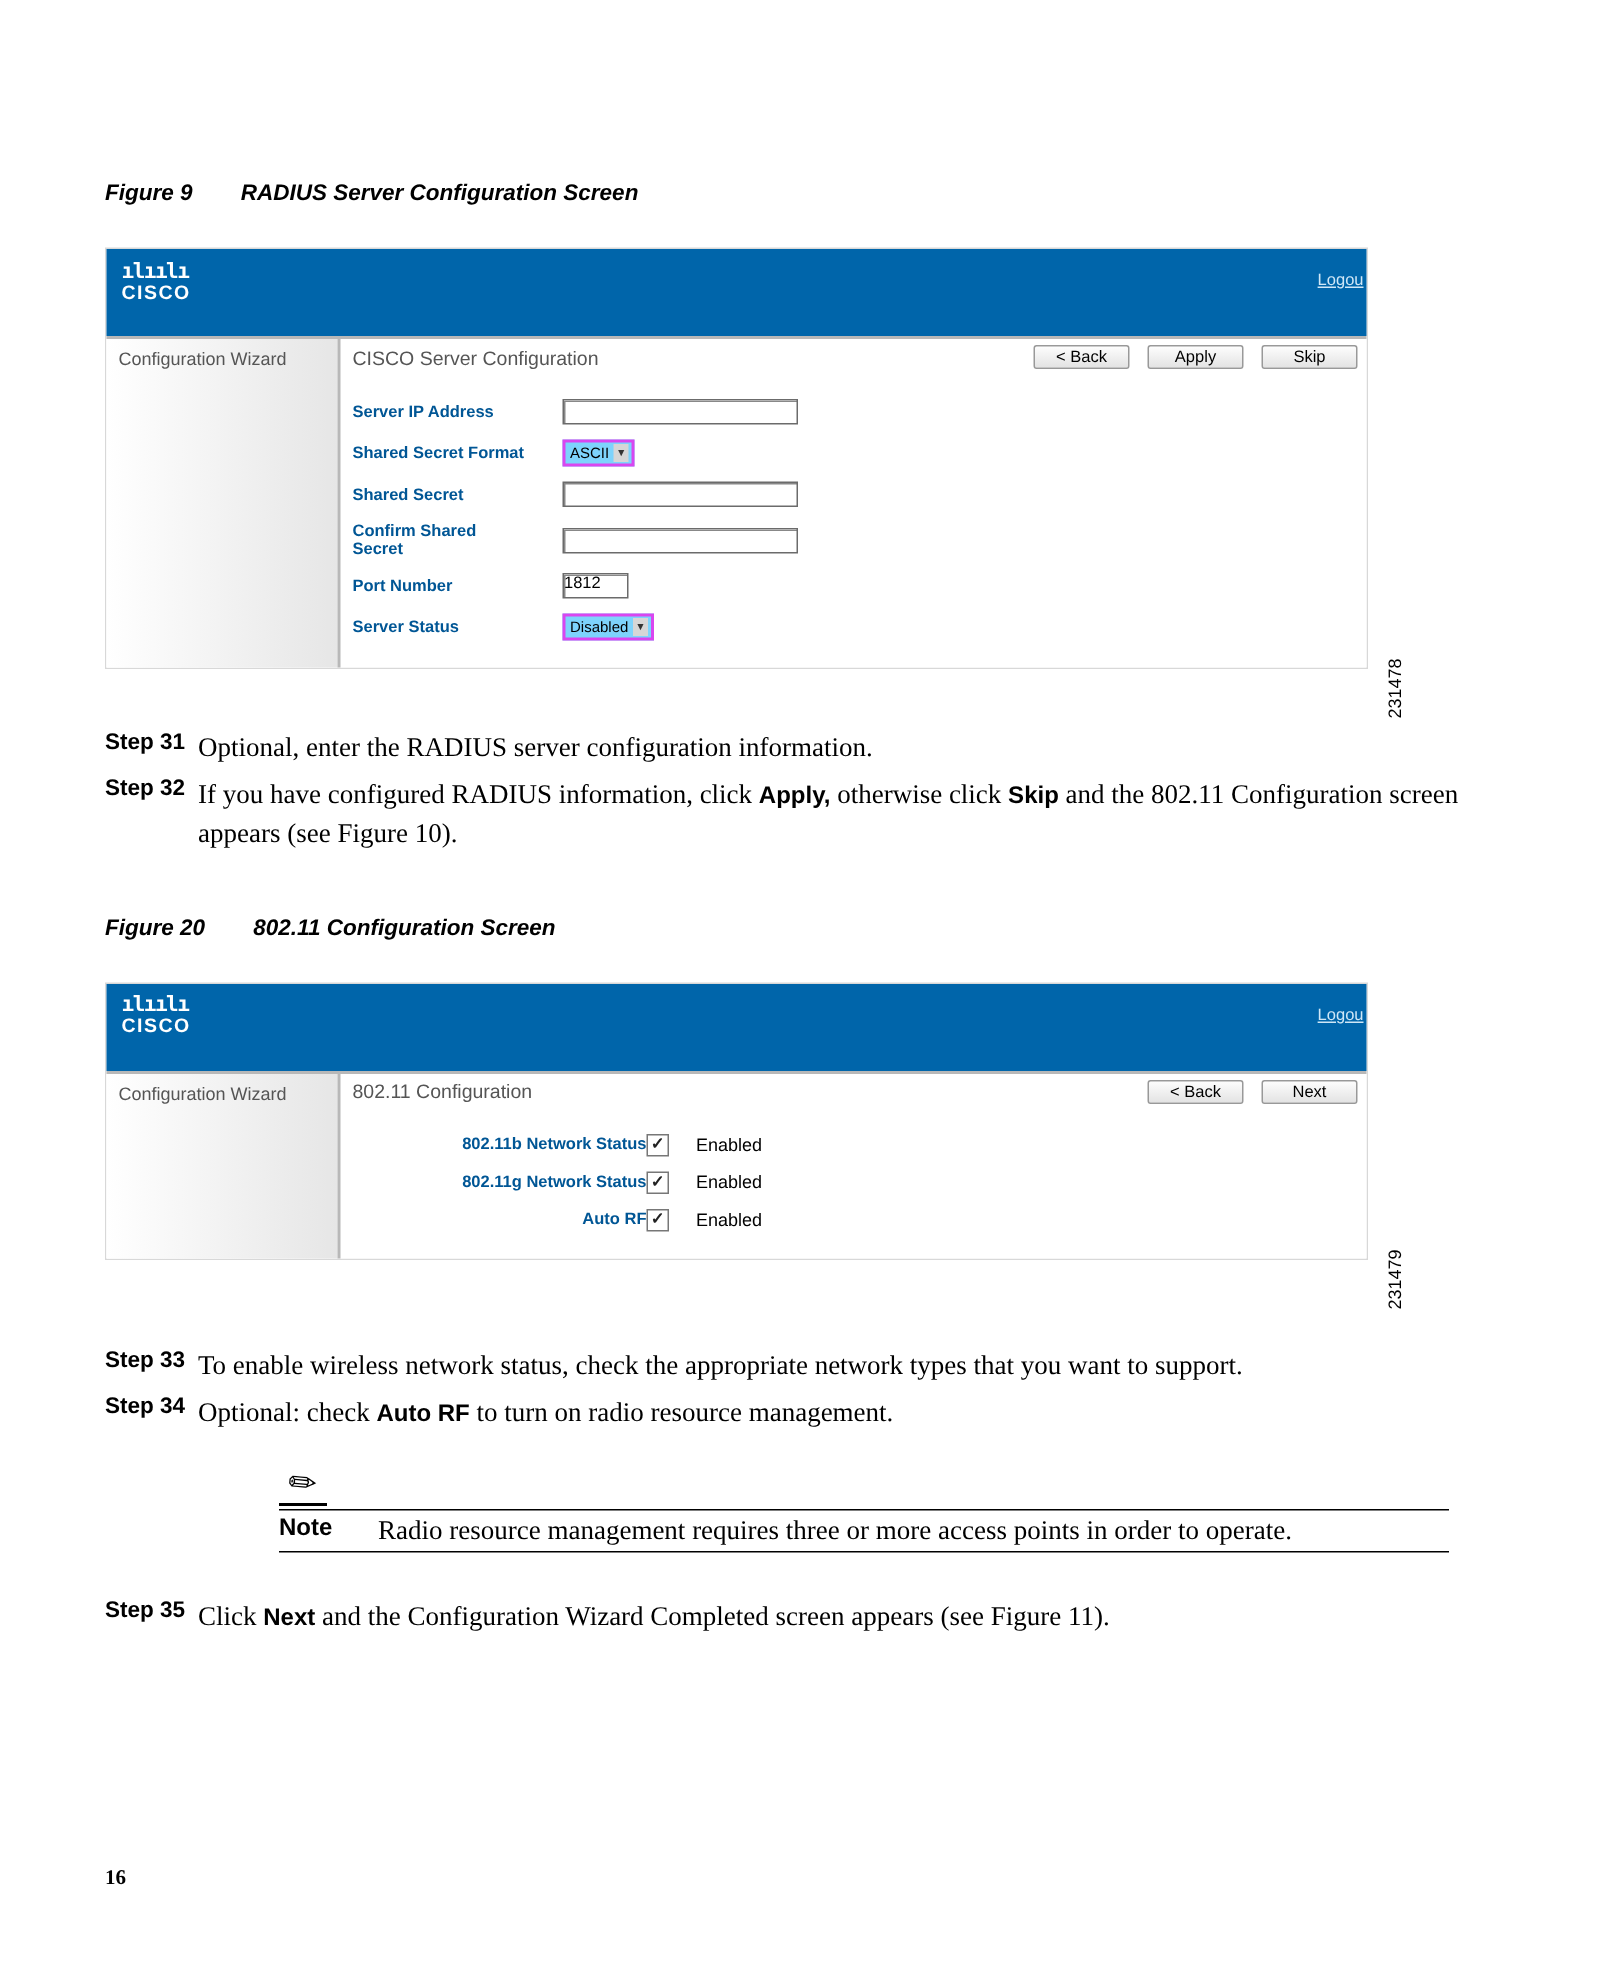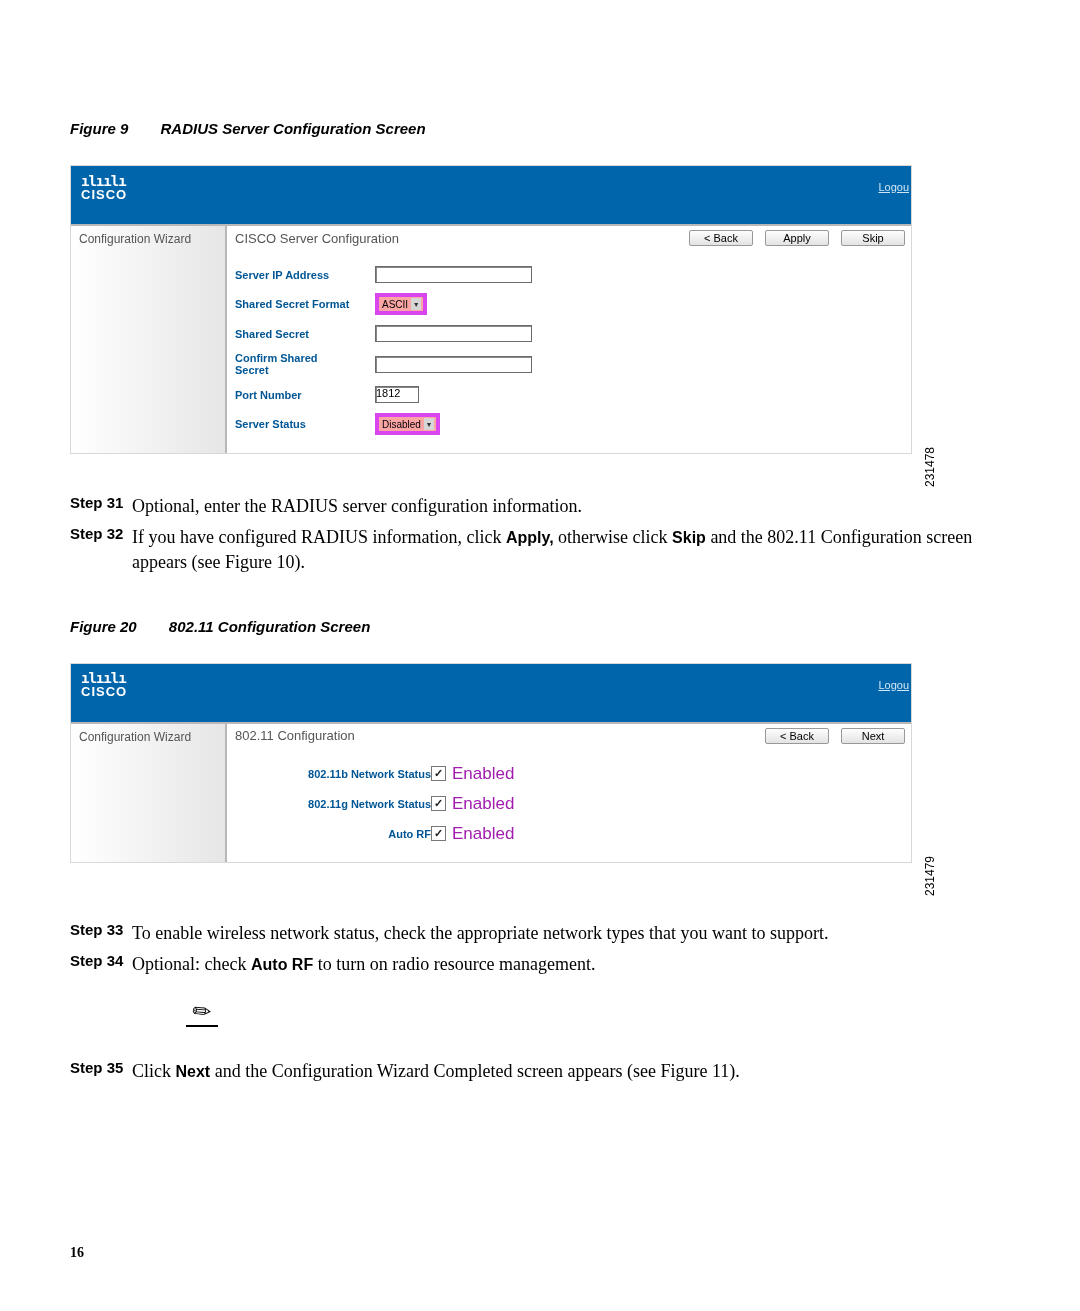--- a/index.html
+++ b/index.html
@@ -119,22 +119,22 @@
     box-shadow: inset 1px 1px 0 #888;
     height: 15px;
     width: 155px;
     font-size: 11px;
     background: #fff;
   }
   .text-input.short { width: 42px; }
   .select {
     display: inline-flex;
     align-items: center;
-    border: 4px solid #d946ef;
-    background: #fca5a5;
+    border: 2px solid #d946ef;
+    background: #7dd3fc;
     font-size: 10px;
     padding: 0 2px 0 3px;
     height: 14px;
   }
   .select .arrow {
     margin-left: 3px;
     width: 10px;
     height: 12px;
     background: #d6d6d6;
     display: inline-flex;
@@ -149,21 +149,21 @@
     border: 1px solid #777;
     background: #fff;
     display: inline-flex;
     align-items: center;
     justify-content: center;
     font-size: 11px;
     color: #222;
     font-weight: bold;
     line-height: 1;
   }
-  .cb-label { font-size: 17px; color: #a21caf; margin-left: 6px; }
+  .cb-label { font-size: 12px; color: #000000; margin-left: 18px; }
   .img-id {
     position: absolute;
     right: -26px;
     bottom: 6px;
     transform: rotate(-90deg);
     transform-origin: right bottom;
     font-size: 12px;
     color: #000;
     font-family: Arial, Helvetica, sans-serif;
   }
@@ -355,20 +355,24 @@
   </div>
   <div class="step-line">
     <div class="step-label">Step 34</div>
     <div class="step-body">
       <span>Optional: check </span><b class="sans">Auto RF</b><span> to turn on radio resource management.</span>
     </div>
   </div>
 
   <div class="note-block">
     <div class="note-icon"><span class="pencil">✎</span></div>
+    <div class="note-line">
+      <div class="note-label">Note</div>
+      <div>Radio resource management requires three or more access points in order to operate.</div>
+    </div>
   </div>
 
   <div class="step-line">
     <div class="step-label">Step 35</div>
     <div class="step-body">
       <span>Click </span><b class="sans">Next</b><span> and the Configuration Wizard Completed screen appears (see Figure 11).</span>
     </div>
   </div>
 
   <div class="page-num">16</div>

